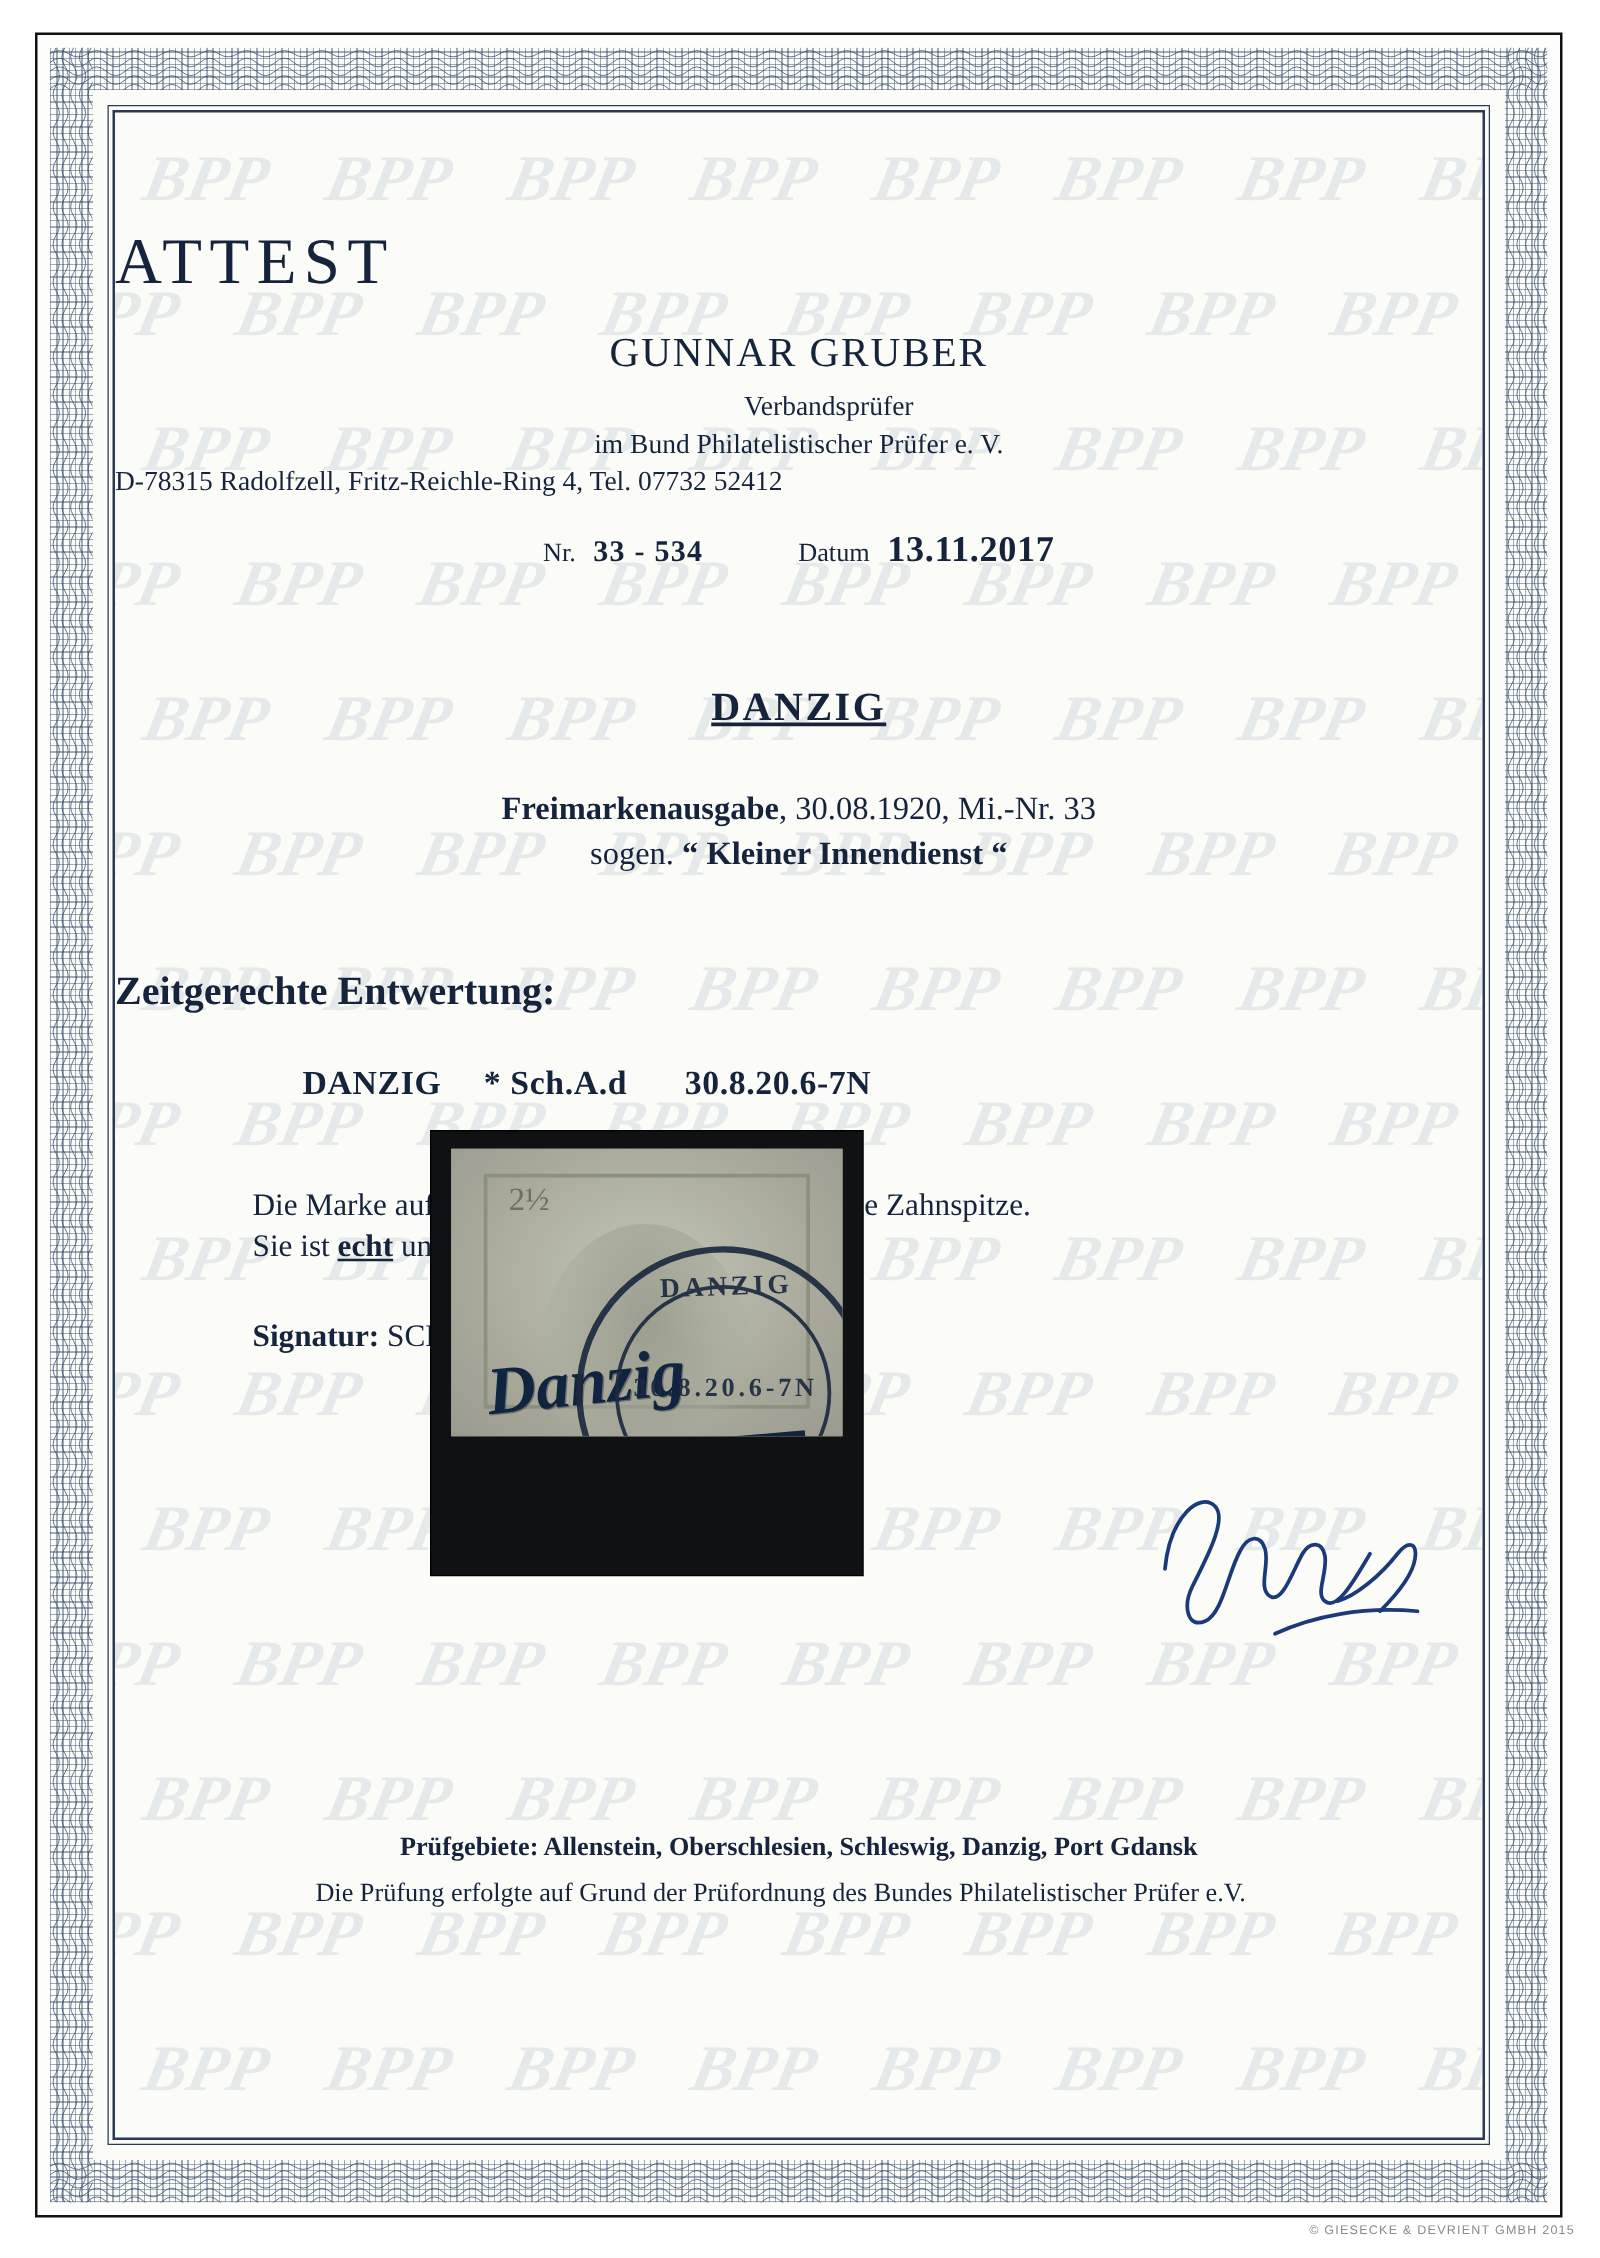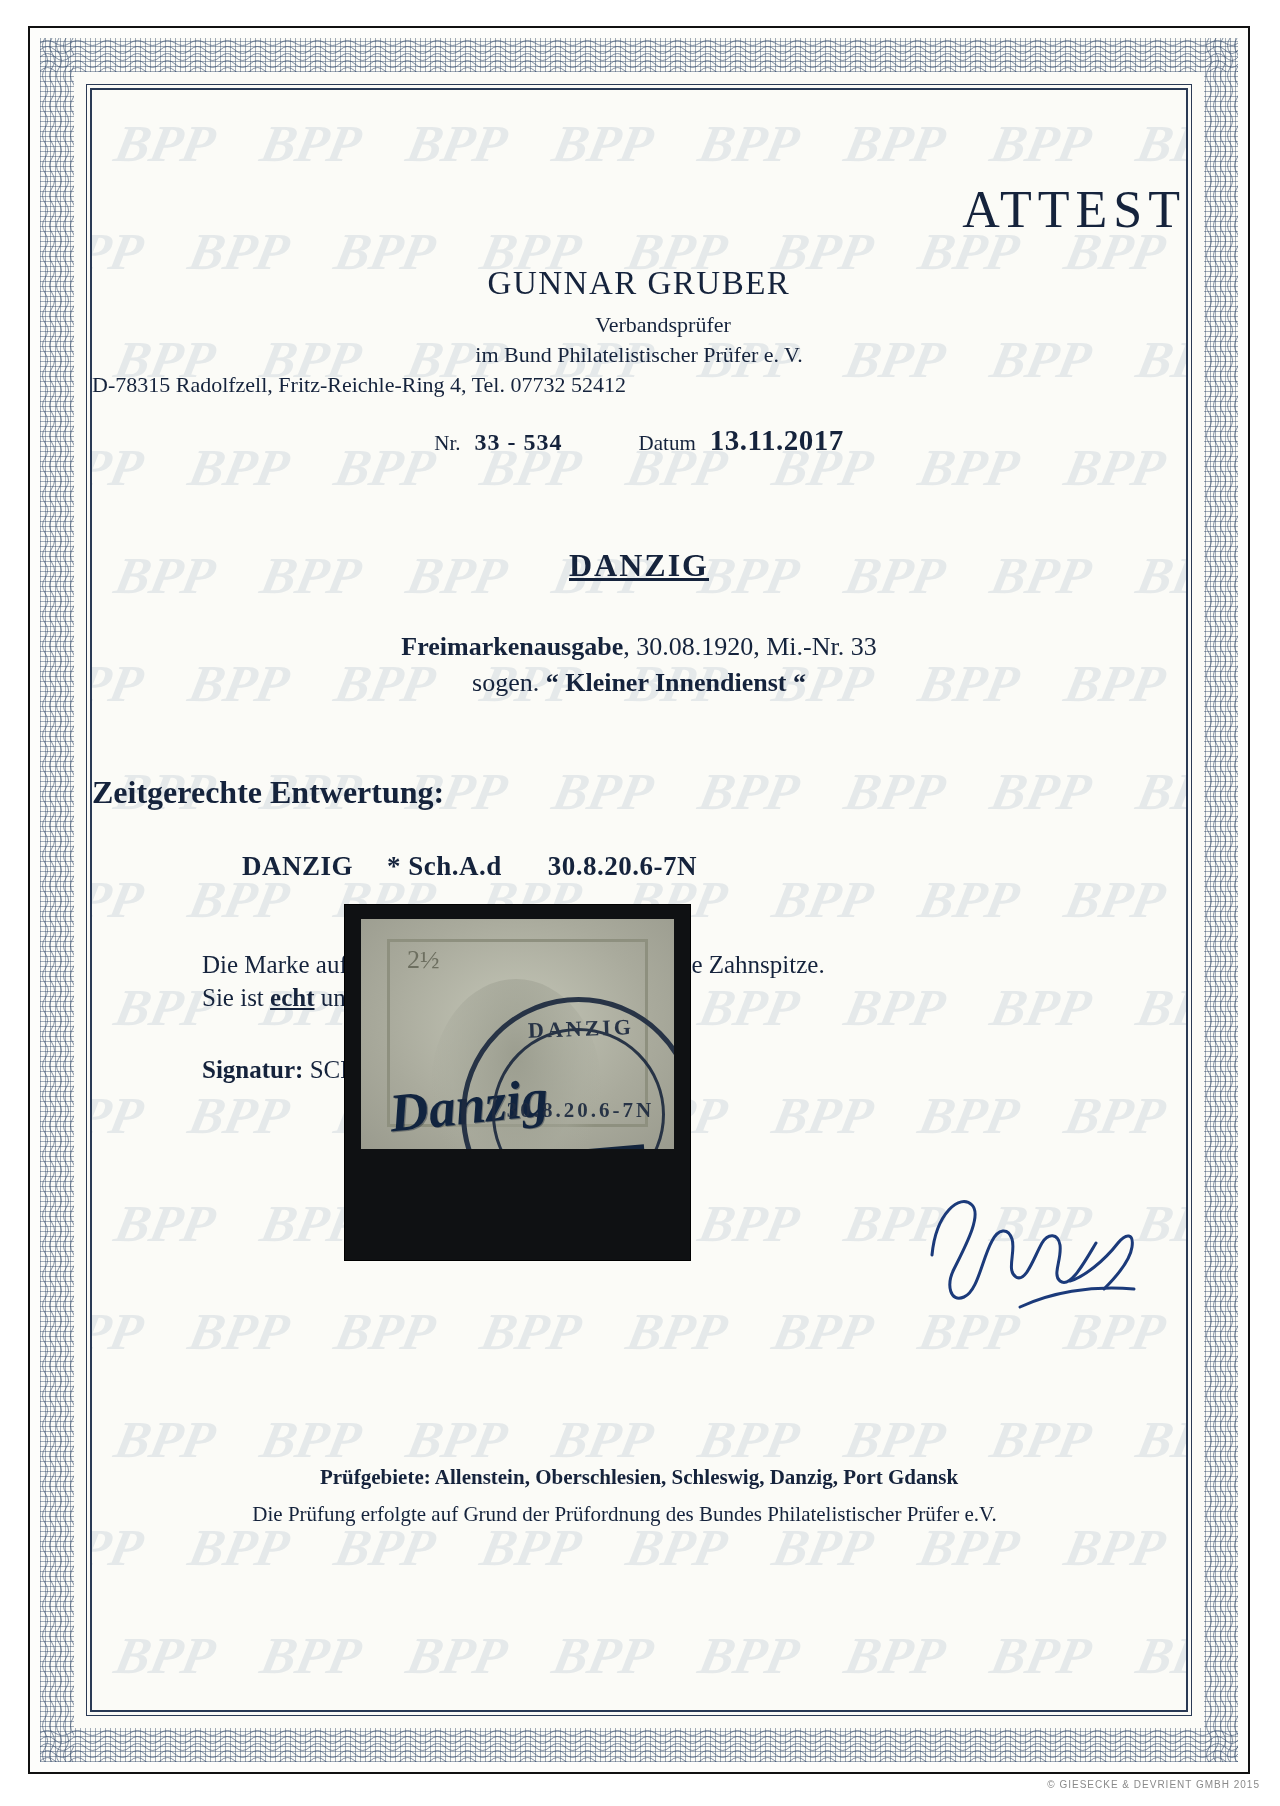--- a/index.html
+++ b/index.html
@@ -60,21 +60,21 @@
     font-family:"Liberation Serif",serif;font-style:italic;font-weight:bold;
     font-size:52px;color:rgba(120,140,165,0.16);
     transform:skewX(-12deg);
   }
   .wm-row.odd{margin-left:-72px;}
 
   
   .content{position:absolute;left:92px;top:90px;width:1094px;height:1620px;}
 
   .title{
-    text-align:right;font-size:52px;letter-spacing:6px;color:#15233c;
+    text-align:left;font-size:52px;letter-spacing:6px;color:#15233c;
     margin-top:90px;font-family:"Liberation Serif",serif;
   }
   .expert{
     text-align:center;font-size:33px;font-weight:normal;letter-spacing:1.5px;
     color:#15233c;margin-top:26px;
   }
   .sub1{text-align:center;font-size:22px;color:#15233c;margin-top:10px;padding-left:48px;}
   .sub2{text-align:center;font-size:22px;color:#15233c;margin-top:4px;}
   .sub3{font-size:22px;color:#15233c;margin-top:4px;}
 

